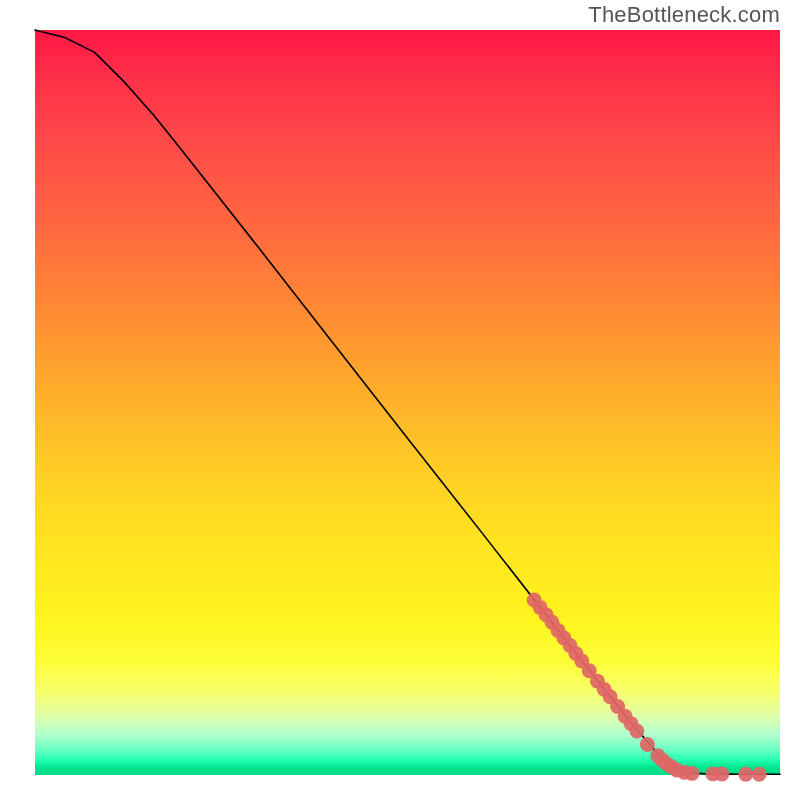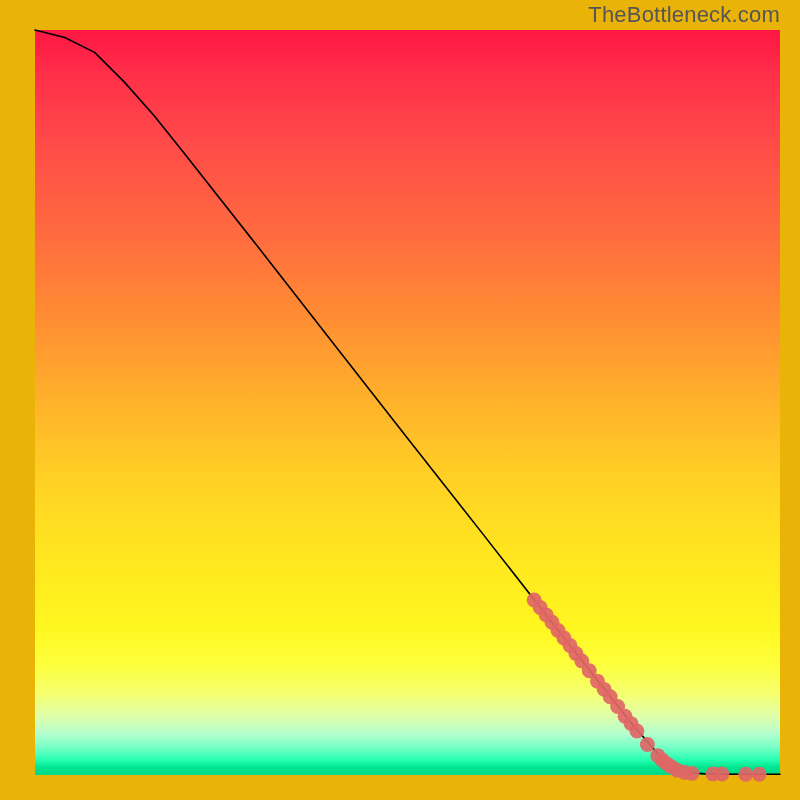--- a/index.html
+++ b/index.html
@@ -8,21 +8,21 @@
     width: 800px;
     height: 800px;
     background: #000000;
     overflow: hidden;
     font-family: Arial, Helvetica, sans-serif;
   }
   .frame {
     position: relative;
     width: 800px;
     height: 800px;
-    background: #eab308;
+    background: #ffffff;
   }
   .watermark {
     position: absolute;
     top: 2px;
     right: 20px;
     color: #555558;
     font-size: 22px;
     letter-spacing: 0.2px;
     font-weight: 400;
     z-index: 10;

